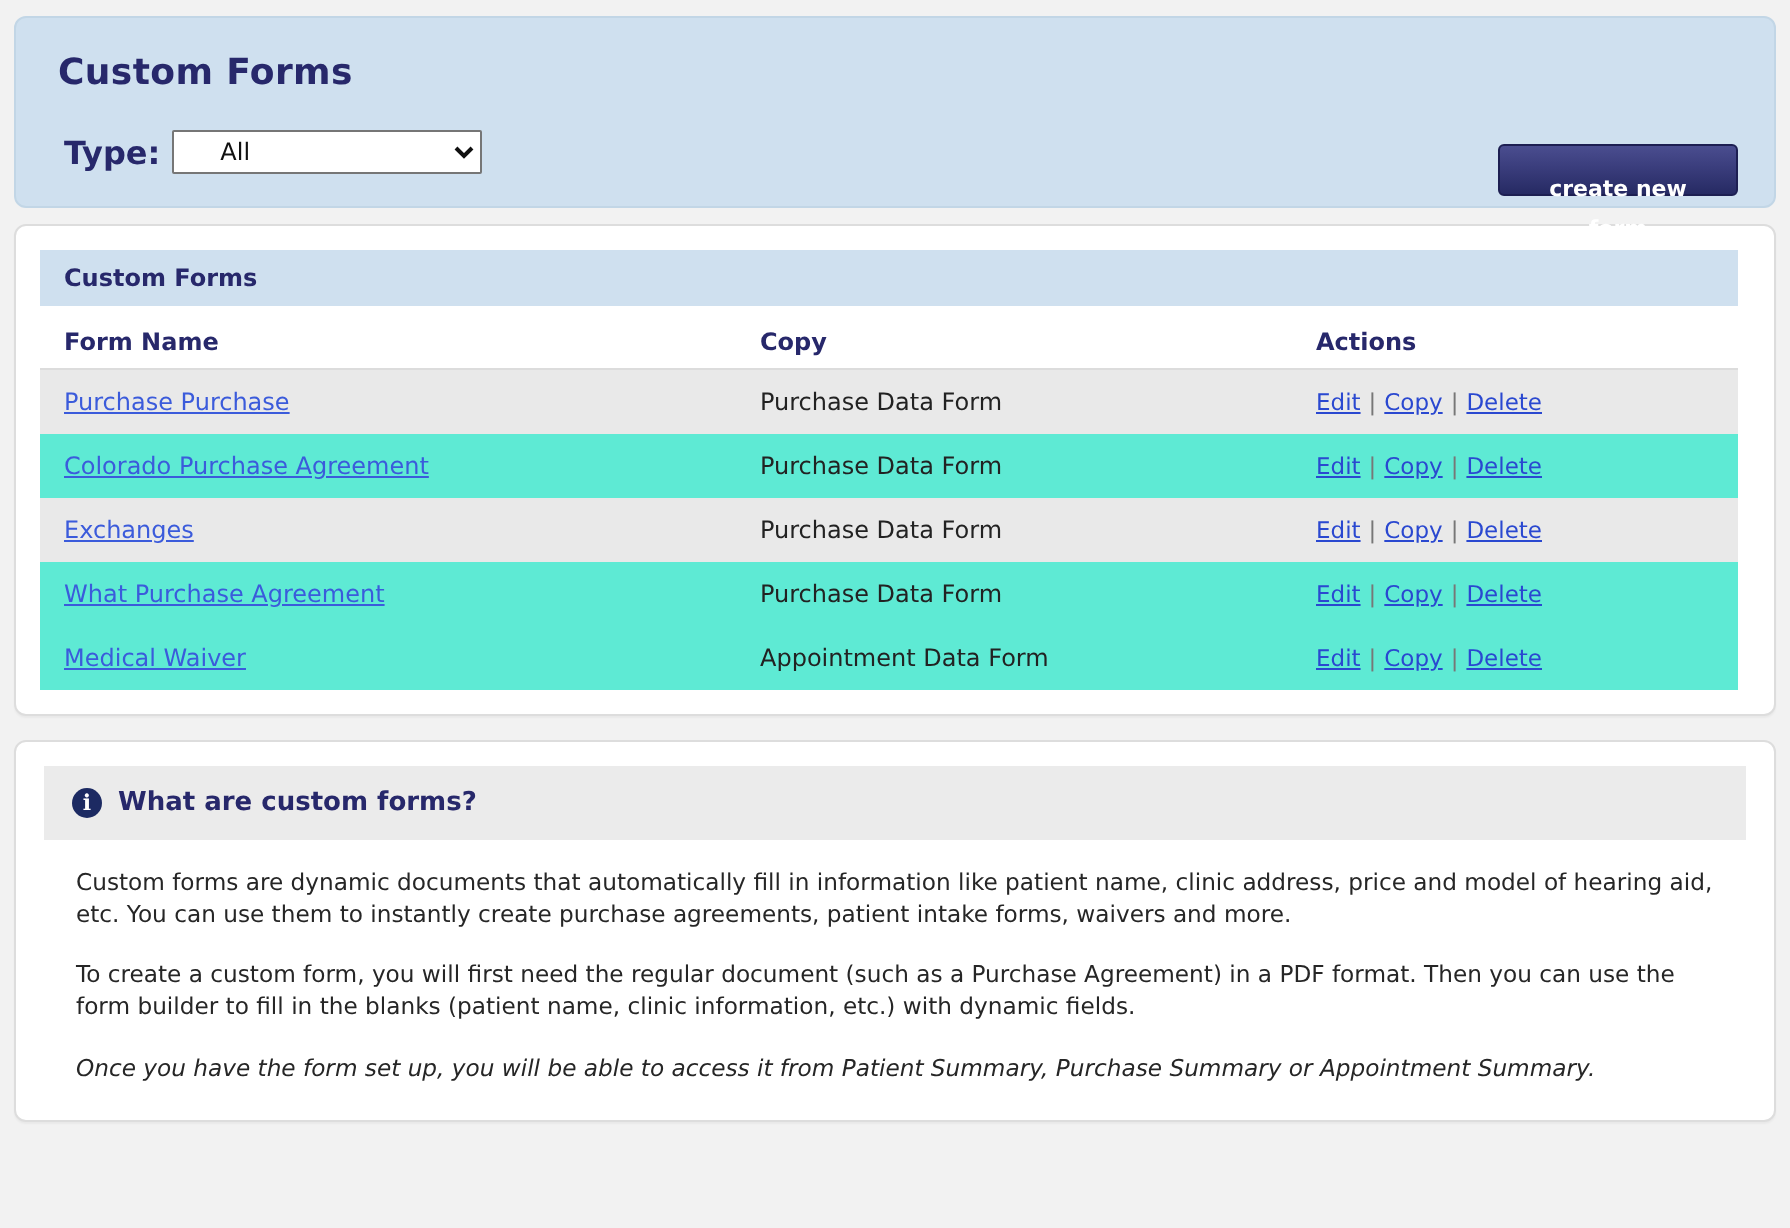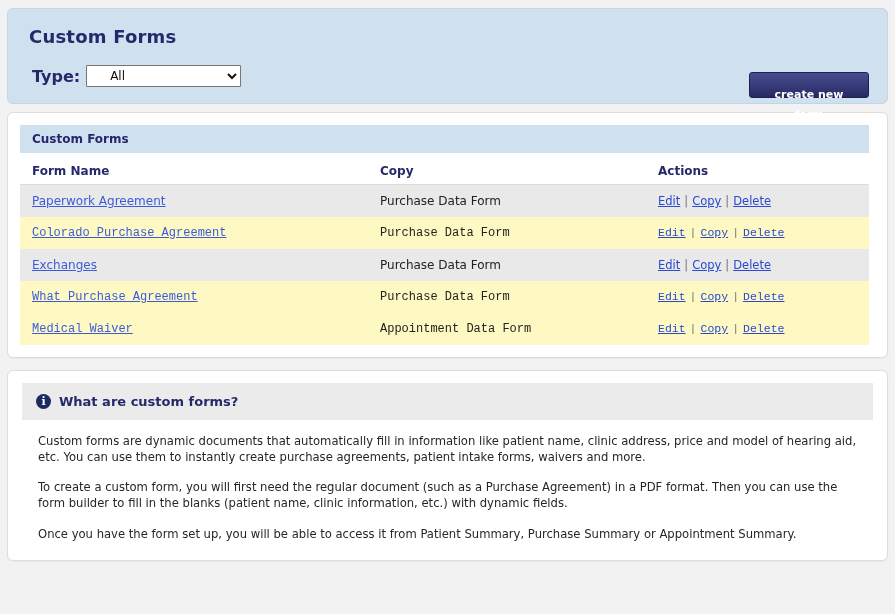--- a/index.html
+++ b/index.html
@@ -109,21 +109,21 @@
     padding: 11px 0 6px 12px;
     border-bottom: 1px solid #dcdcdc;
   }
   table.forms td {
     font-size: 12px;
     color: #222222;
     padding: 9px 0 9px 12px;
     height: 30px;
   }
   table.forms tbody tr.odd td { background: #e9e9e9; }
-  table.forms tbody tr.even td { background: #fef9c3; font-family: Liberation Mono, monospace; }
+  table.forms tbody tr.even td { background: #5eead4; }
   .col-name { width: 348px; }
   .col-type { width: 278px; }
   .col-actions { width: auto; }
   a.form-link {
     color: #3b5bdb;
     text-decoration: underline;
   }
   a.act {
     color: #2a48d0;
     text-decoration: underline;
@@ -168,21 +168,21 @@
     color: #27286b;
   }
   .info-body { padding: 14px 22px 0 22px; }
   .info-body p {
     margin: 0 0 15px 0;
     font-size: 11.6px;
     line-height: 1.35;
     color: #262626;
     max-width: 838px;
   }
-  .info-body p.last { margin-bottom: 4px; }
+  .info-body p.last { margin-bottom: 4px; font-style: italic; }
 </style>
 </head>
 <body>
 
 <div class="header-panel">
   <div class="page-title">Custom Forms</div>
   <div class="type-row">
     <span class="type-label">Type:</span>
     <select class="type-select"><option>All</option><option>Purchase Data Form</option><option>Patient Data Form</option><option>Appointment Data Form</option></select>
   </div>
@@ -199,21 +199,21 @@
     </colgroup>
     <thead>
       <tr>
         <th>Form Name</th>
         <th>Copy</th>
         <th>Actions</th>
       </tr>
     </thead>
     <tbody>
         <tr class="odd">
-          <td><a class="form-link" href="#">Paperwork Agreement</a></td>
+          <td><a class="form-link" href="#">Purchase Purchase</a></td>
           <td>Purchase Data Form</td>
           <td><a class="act" href="#">Edit</a><span class="sep">|</span><a class="act" href="#">Copy</a><span class="sep">|</span><a class="act" href="#">Delete</a></td>
         </tr>
         <tr class="even">
           <td><a class="form-link" href="#">Colorado Purchase Agreement</a></td>
           <td>Purchase Data Form</td>
           <td><a class="act" href="#">Edit</a><span class="sep">|</span><a class="act" href="#">Copy</a><span class="sep">|</span><a class="act" href="#">Delete</a></td>
         </tr>
         <tr class="odd">
           <td><a class="form-link" href="#">Exchanges</a></td>

